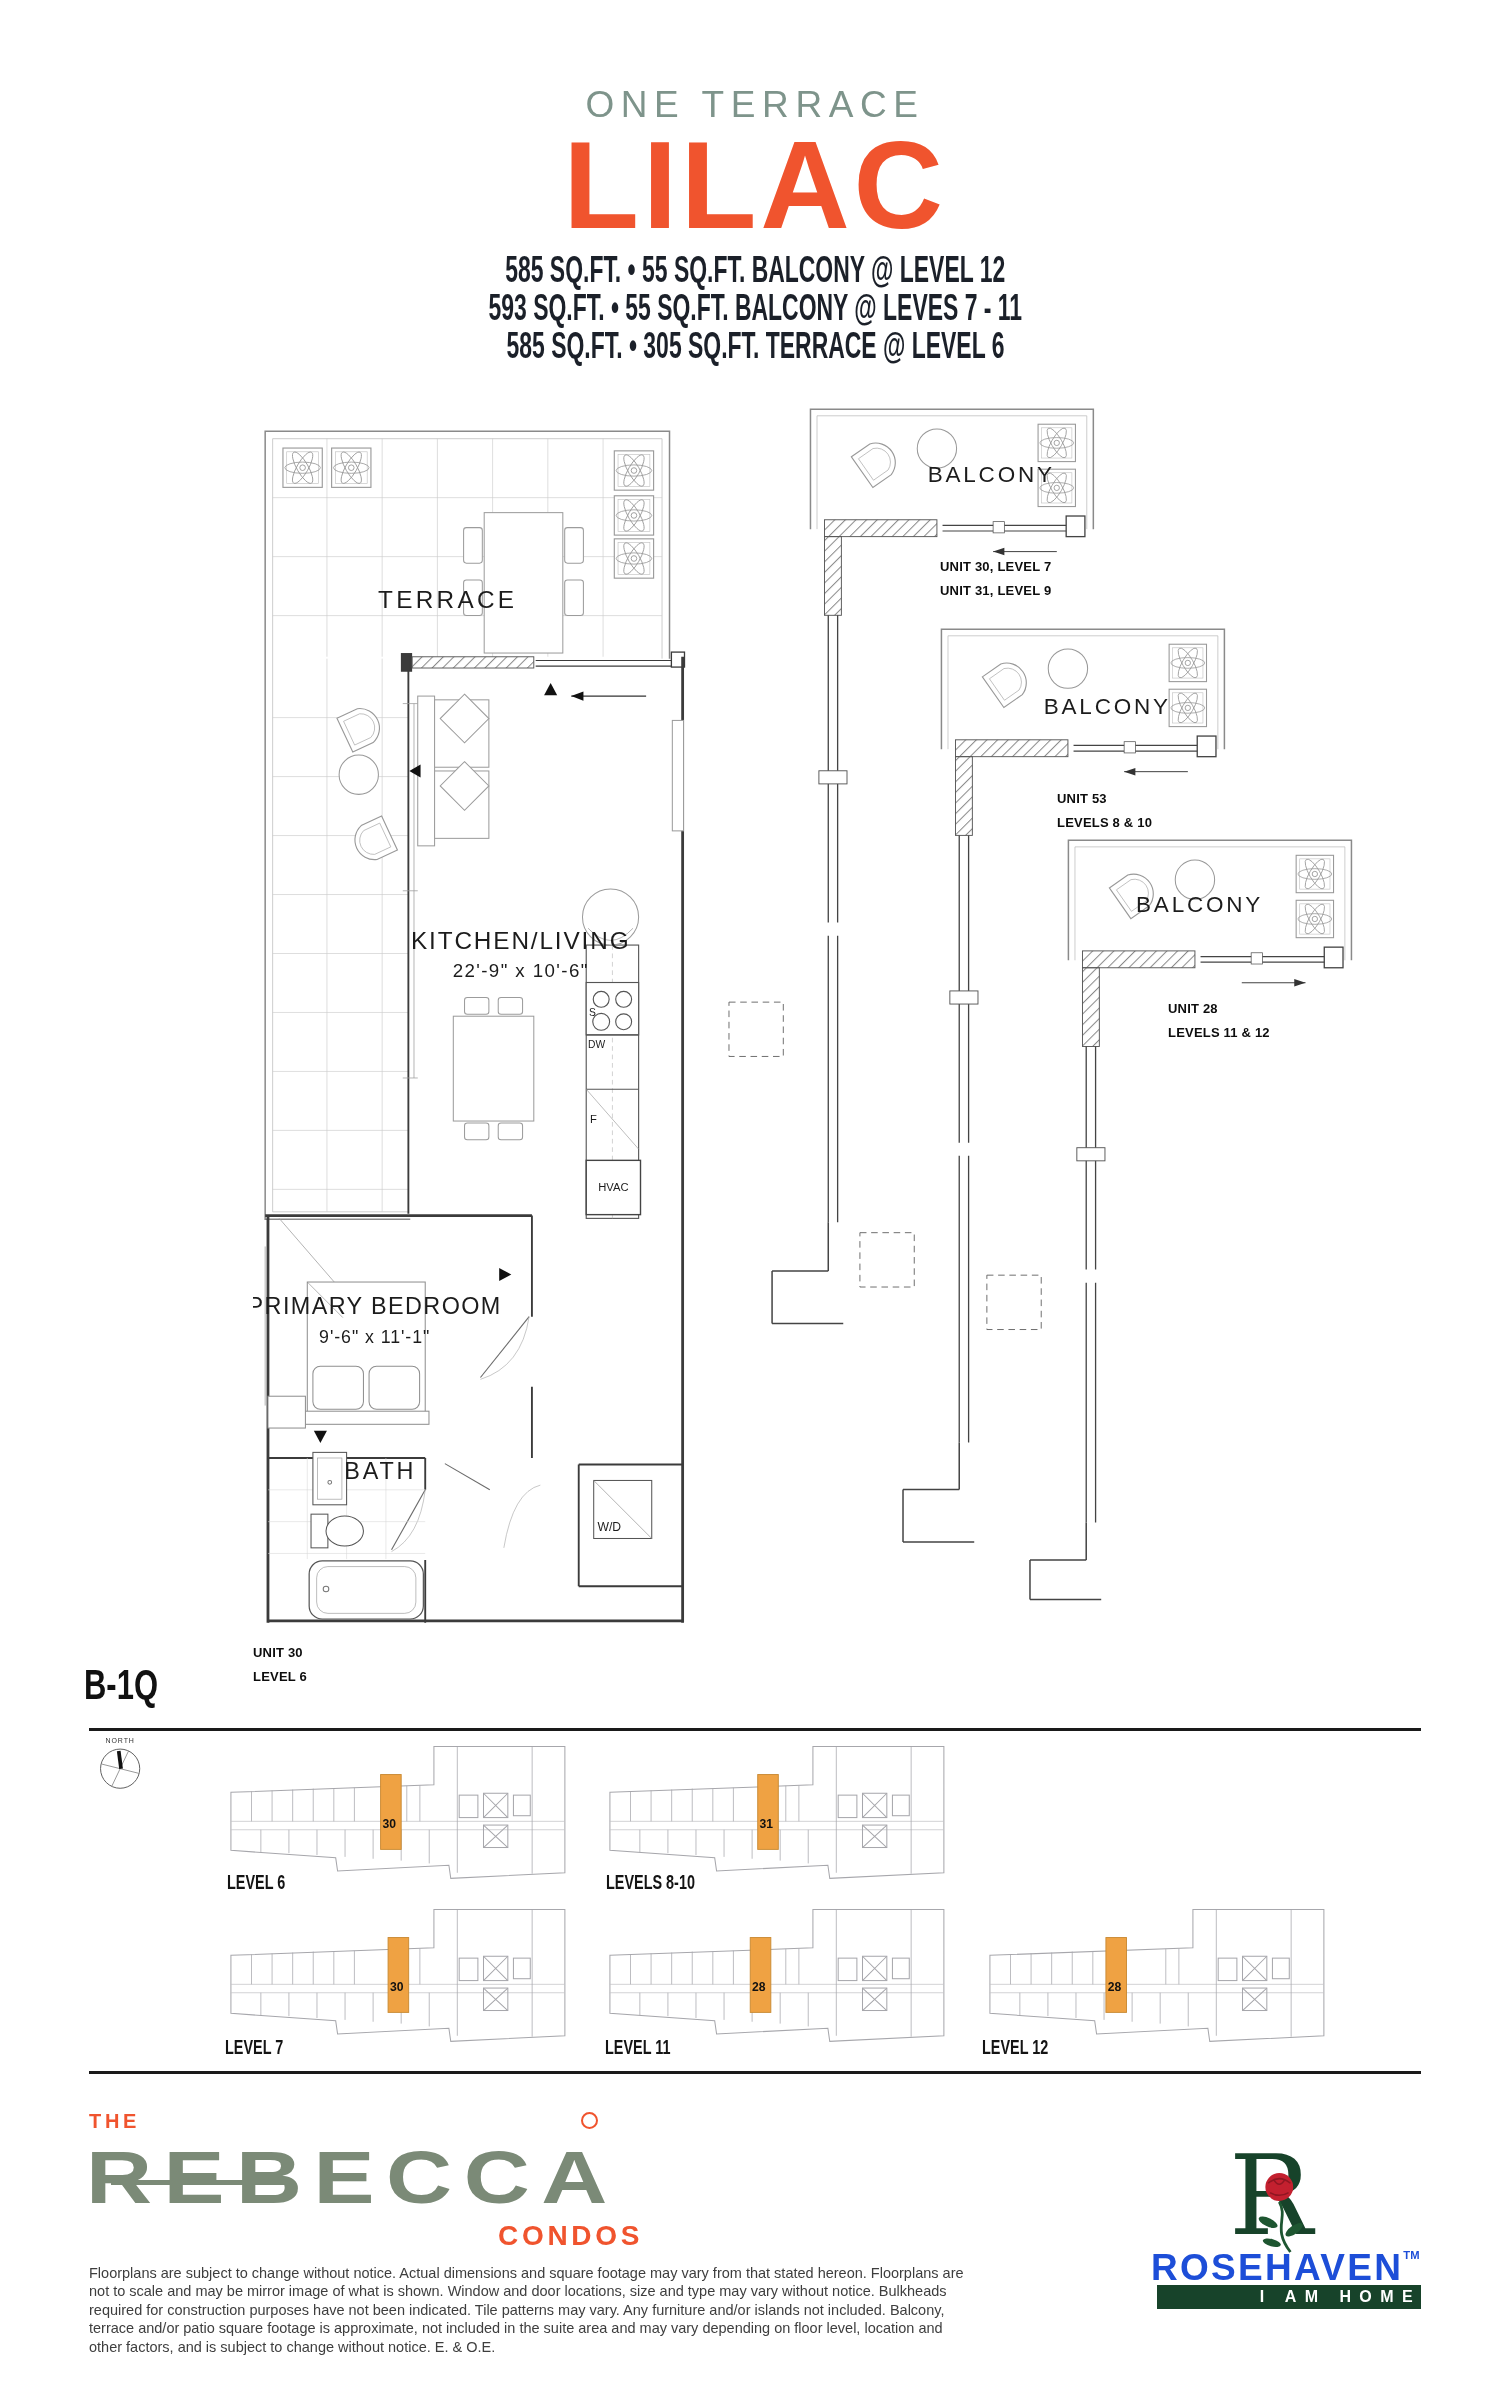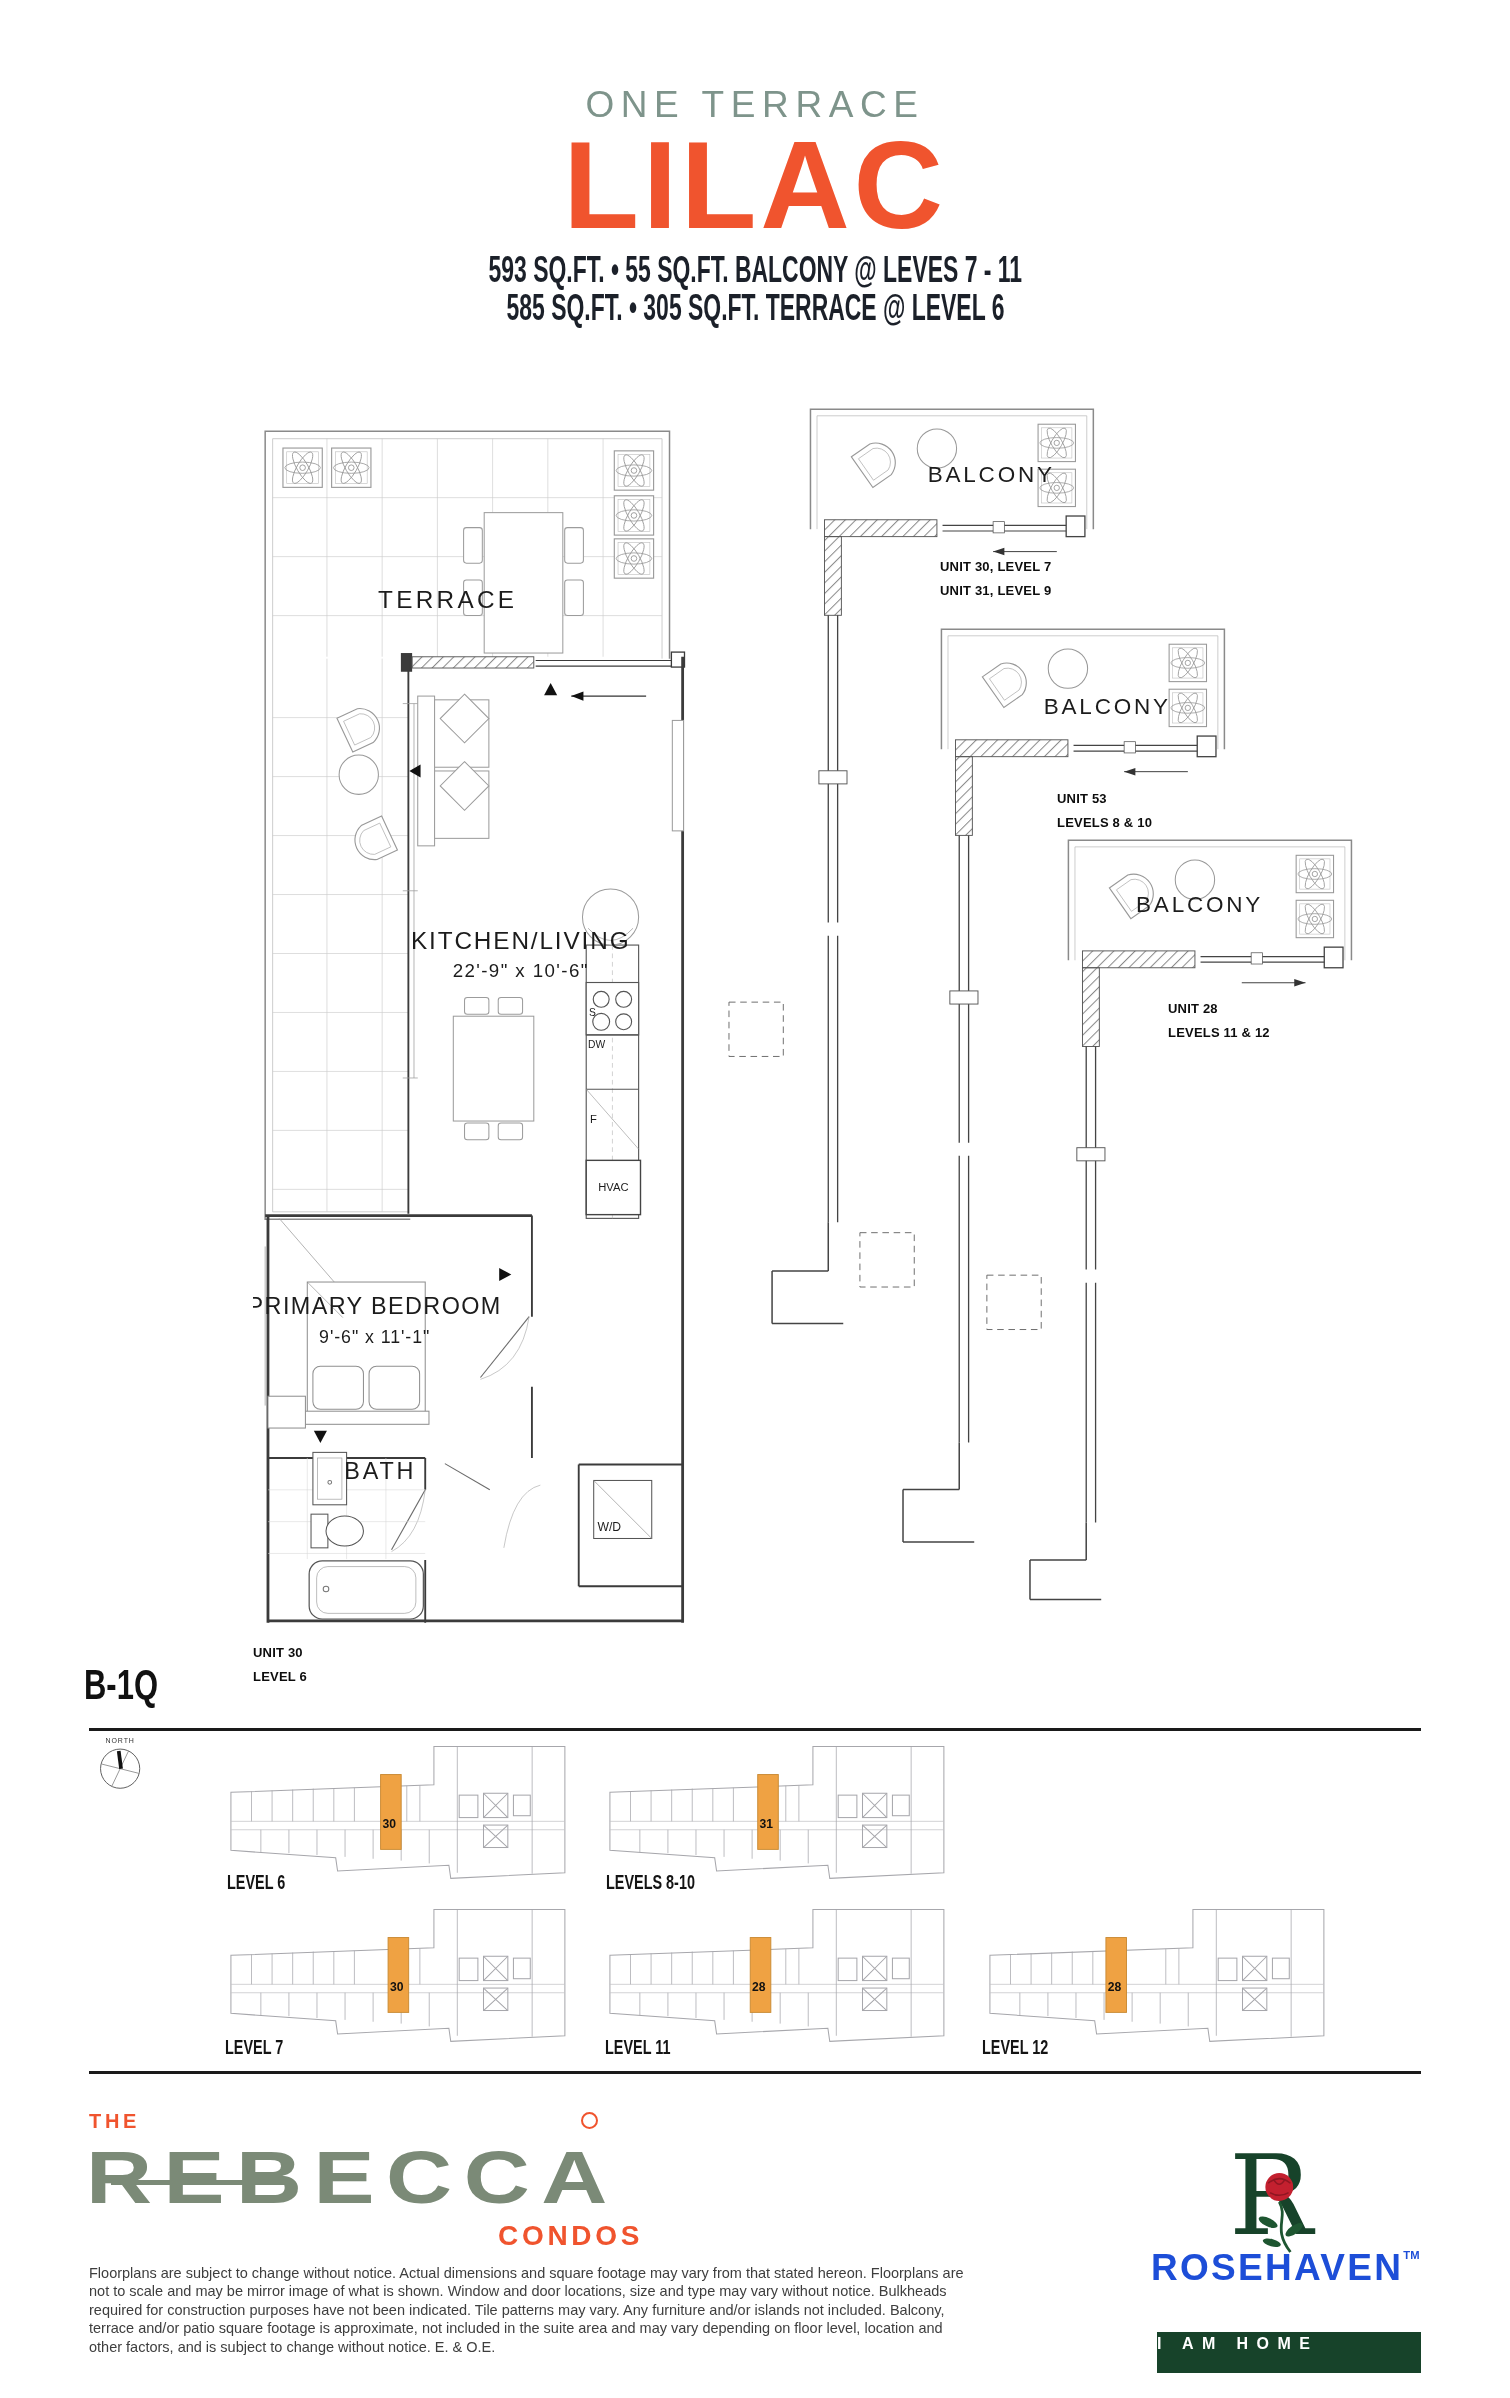--- a/index.html
+++ b/index.html
@@ -20,21 +20,21 @@
   .kplabel{font-size:20.6px;font-weight:700;color:#141414;}
   .brand-the{left:89px;top:2110px;font-size:20px;font-weight:700;letter-spacing:3.7px;color:#F0542E;}
   .brand-name{left:86px;top:2138px;font-size:75px;font-weight:700;letter-spacing:9.4px;color:#7B8A77;
               transform:scaleX(1.22);transform-origin:left top;line-height:79px;}
   .brand-strike{left:111px;top:2180px;width:178px;height:4.7px;background:#7B8A77;}
   .brand-ring{left:581px;top:2112px;width:13px;height:13px;border:2.8px solid #F0542E;border-radius:50%;}
   .brand-sub{left:498px;top:2220px;font-size:28px;font-weight:700;letter-spacing:3.7px;color:#F0542E;}
   .rh-r{left:1229px;top:2144px;font-size:111px;line-height:103px;font-family:"DejaVu Serif",serif;color:#17432A;}
   .rh-name{left:1151px;top:2247px;font-size:37px;font-weight:700;letter-spacing:2.3px;color:#1d4ed8;}
   .rh-tm{font-size:11.2px;vertical-align:20.6px;letter-spacing:0;}
-  .rh-band{left:1157px;top:2285px;width:264px;height:41px;background:#17432A;text-align:left;margin-top:47px;}
+  .rh-band{left:1157px;top:2285px;width:264px;height:24px;background:#17432A;text-align:right;}
   .rh-band span{font-size:16px;font-weight:700;letter-spacing:8.4px;color:#ffffff;line-height:23.4px;}
   .disclaimer{left:89px;top:2264px;width:888px;font-size:14.5px;line-height:18.4px;color:#3e3e3e;}
   svg text{font-family:"Liberation Sans",sans-serif;}
 </style>
 </head>
 <body>
 
 <div id="page">
 
   <svg width="0" height="0" style="position:absolute">
@@ -66,20 +66,21 @@
         <rect x="278" y="92" width="26" height="24"></rect>
           <path d="M278,92 L304,116 M304,92 L278,116"></path>
         <rect x="310" y="60" width="18" height="22"></rect>
       </g>
     </defs>
   </svg>
 
   <div class="abs ctr category">ONE TERRACE</div>
   <div class="abs ctr planname">LILAC</div>
   <div class="abs ctr specs">
+    <div class="line"><span class="cond">585 SQ.FT. • 55 SQ.FT. BALCONY @ LEVEL 12</span></div>
     <div class="line"><span class="cond">593 SQ.FT. • 55 SQ.FT. BALCONY @ LEVES 7 - 11</span></div>
     <div class="line"><span class="cond">585 SQ.FT. • 305 SQ.FT. TERRACE @ LEVEL 6</span></div>
   </div>
 
   <svg class="abs" style="left:253px;top:422px" width="468" height="1209" viewBox="0 0 500 1290">
 
     <g fill="none">
       <path d="M445,252 V9 H13 V851 H168" stroke="#8a8a8a" stroke-width="1.6"></path>
       <path d="M437,252 V17 H21 V843 H166" stroke="#bcbcbc" stroke-width="0.8"></path>
     </g>

